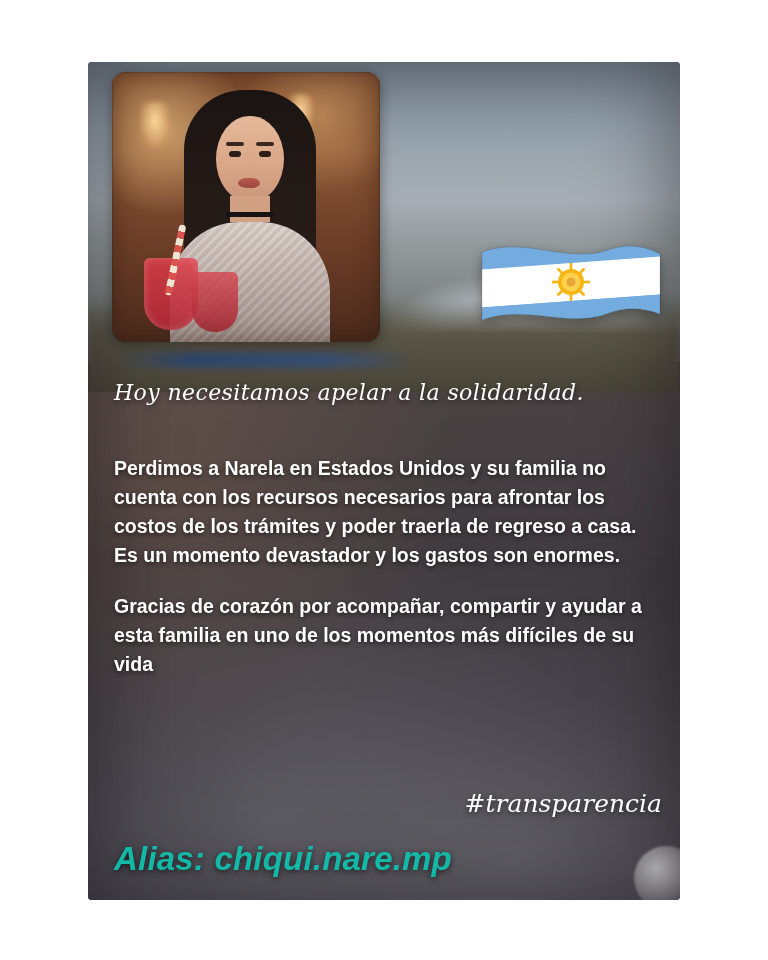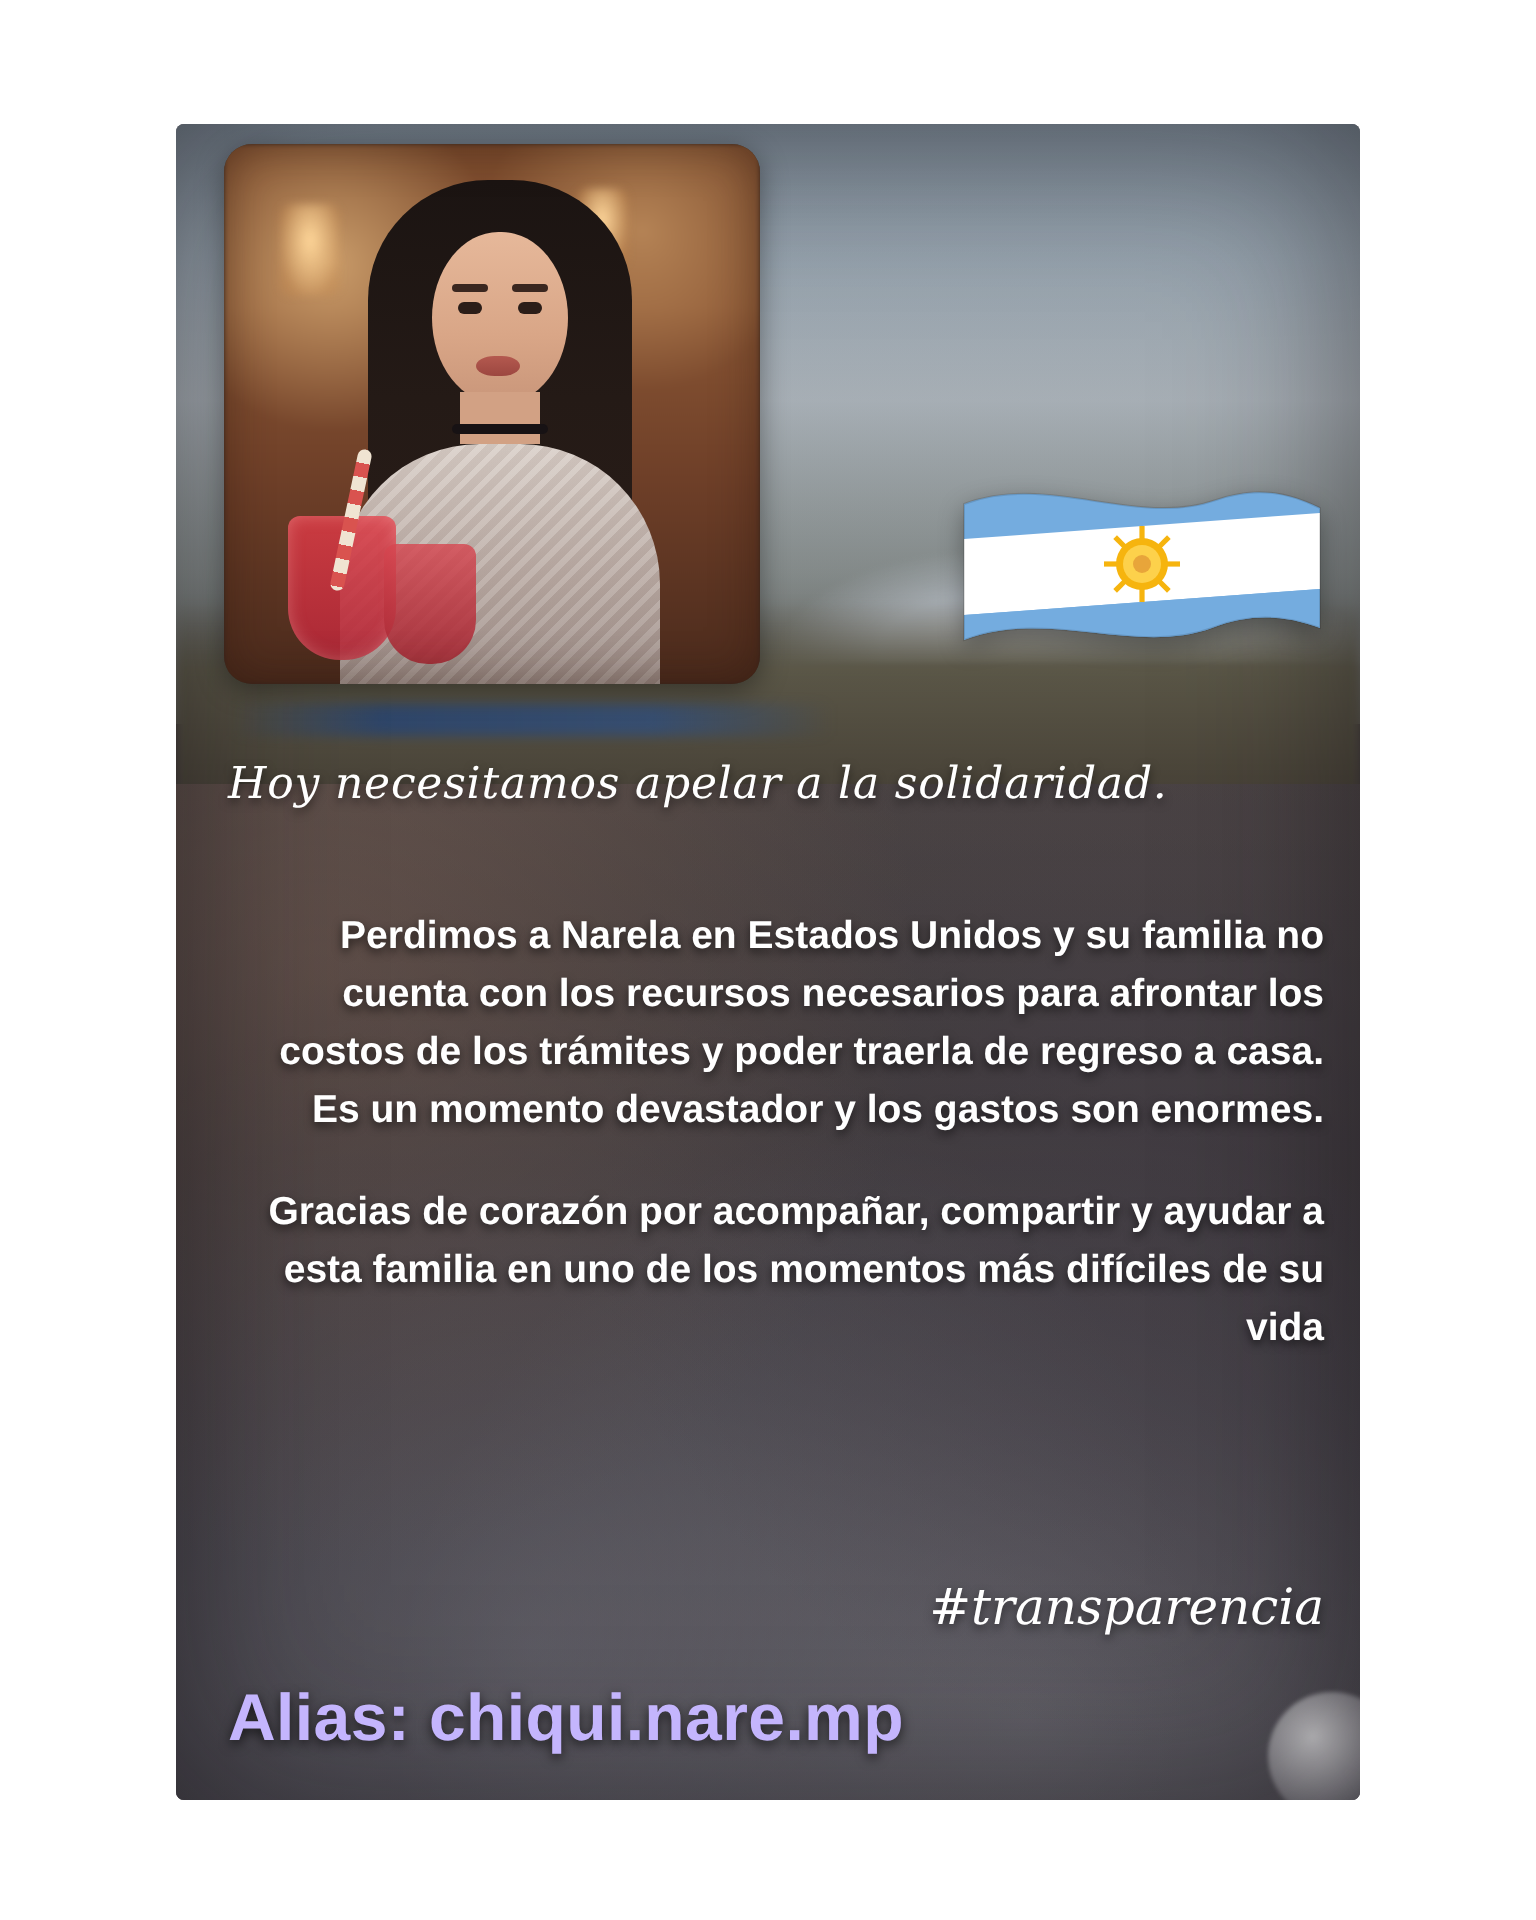--- a/index.html
+++ b/index.html
@@ -178,42 +178,43 @@
     position: absolute;
     left: 26px;
     top: 392px;
     width: 548px;
     color: #ffffff;
     font-size: 19.5px;
     font-weight: bold;
     line-height: 29px;
     text-shadow: 0 2px 5px rgba(0,0,0,.60);
   }
-  .body-copy p { margin: 0 0 22px 0; text-align: right; }
+  .body-copy p { margin: 0 0 22px 0; }
   .body-copy p:last-child { margin-bottom: 1px; }
 
   .hashtag {
     position: absolute;
     right: 18px;
     bottom: 82px;
     color: #ffffff;
     font-family: "DejaVu Serif", serif;
     font-style: italic;
     font-size: 25px;
     text-shadow: 0 2px 5px rgba(0,0,0,.55);
   }
   .alias {
     position: absolute;
     left: 26px;
     bottom: 22px;
-    color: #c4b5fd;
+    color: #14b8a6;
     font-size: 33px;
     font-weight: bold;
     letter-spacing: .2px;
     text-shadow: 0 2px 6px rgba(0,0,0,.65);
+    font-style: italic;
   }
   .alias .alias-label { font-weight: bold; }
   .alias .alias-value { font-weight: bold; }
 
   .corner-orb {
     position: absolute;
     right: -18px;
     bottom: -10px;
     width: 64px; height: 64px;
     border-radius: 50%;

